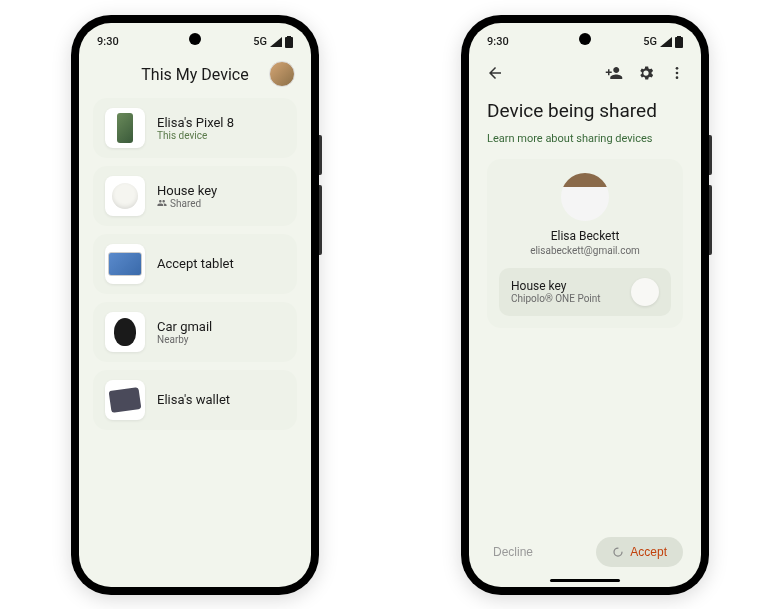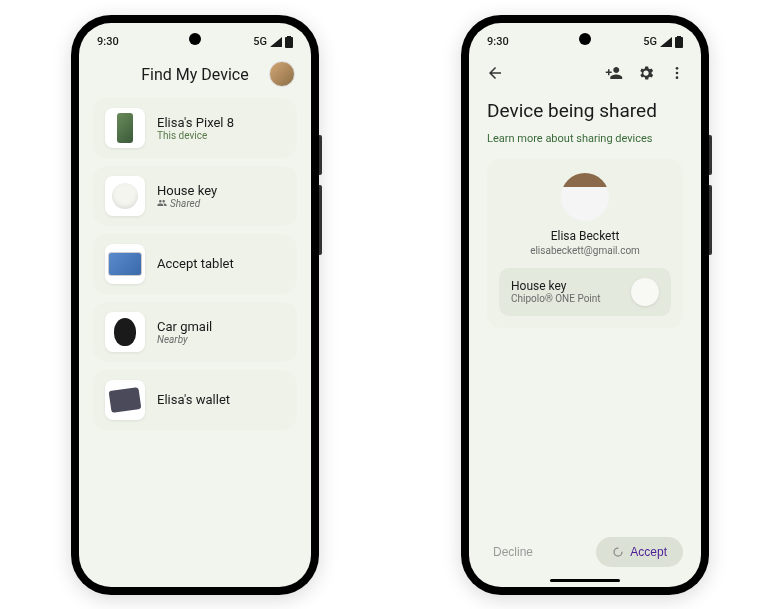--- a/index.html
+++ b/index.html
@@ -144,21 +144,21 @@
   .thumb-wallet {
     width: 30px;
     height: 22px;
     background: #4a4a5a;
     border-radius: 3px;
     transform: rotate(-8deg);
   }
   .device-text { display: flex; flex-direction: column; }
   .device-name { font-size: 13px; color: #1a1a1a; }
   .device-sub { font-size: 10px; color: #5a7a4a; display: flex; align-items: center; gap: 3px; }
-  .device-sub.gray { color: #6a6a6a; font-style: italic; }
+  .device-sub.gray { color: #6a6a6a; }
 
   
   .header-row2 {
     display: flex;
     align-items: center;
     justify-content: space-between;
     padding: 6px 16px 10px;
   }
   .back-btn { width: 20px; height: 20px; display:flex; align-items:center; justify-content:center; color:#333; }
   .header-actions { display: flex; gap: 14px; align-items:center; color:#333; }
@@ -240,21 +240,21 @@
     color: #9a9a9a;
     background: none;
     border: none;
   }
   .accept-btn {
     background: #dce1d6;
     border: none;
     border-radius: 18px;
     padding: 8px 16px;
     font-size: 12px;
-    color: #4c1d95;
+    color: #c2410c;
     display: flex;
     align-items: center;
     gap: 6px;
   }
   .home-indicator {
     position: absolute;
     bottom: 5px;
     left: 50%;
     transform: translateX(-50%);
     width: 70px;
@@ -279,21 +279,21 @@
         <svg width="12" height="10" viewBox="0 0 12 10">
             <path d="M0 10 L12 10 L12 0 Z" fill="#1a1a1a"></path>
           </svg>
         <svg width="8" height="12" viewBox="0 0 8 12">
             <rect x="0" y="1" width="8" height="11" rx="1" fill="#1a1a1a"></rect>
             <rect x="2" y="0" width="4" height="2" fill="#1a1a1a"></rect>
           </svg>
       </div>
     </div>
     <div class="header-row">
-      <span class="header-title">Find My Device</span>
+      <span class="header-title">This My Device</span>
       <div class="avatar"></div>
     </div>
     <div class="device-list" id="device-list">
         <div class="device-item">
        <div class="device-thumb">
             <div class="thumb-pixel"></div>
           </div>
        <div class="device-text">
          <span class="device-name">Elisa's Pixel 8</span>
          <span class="device-sub">This device</span>

